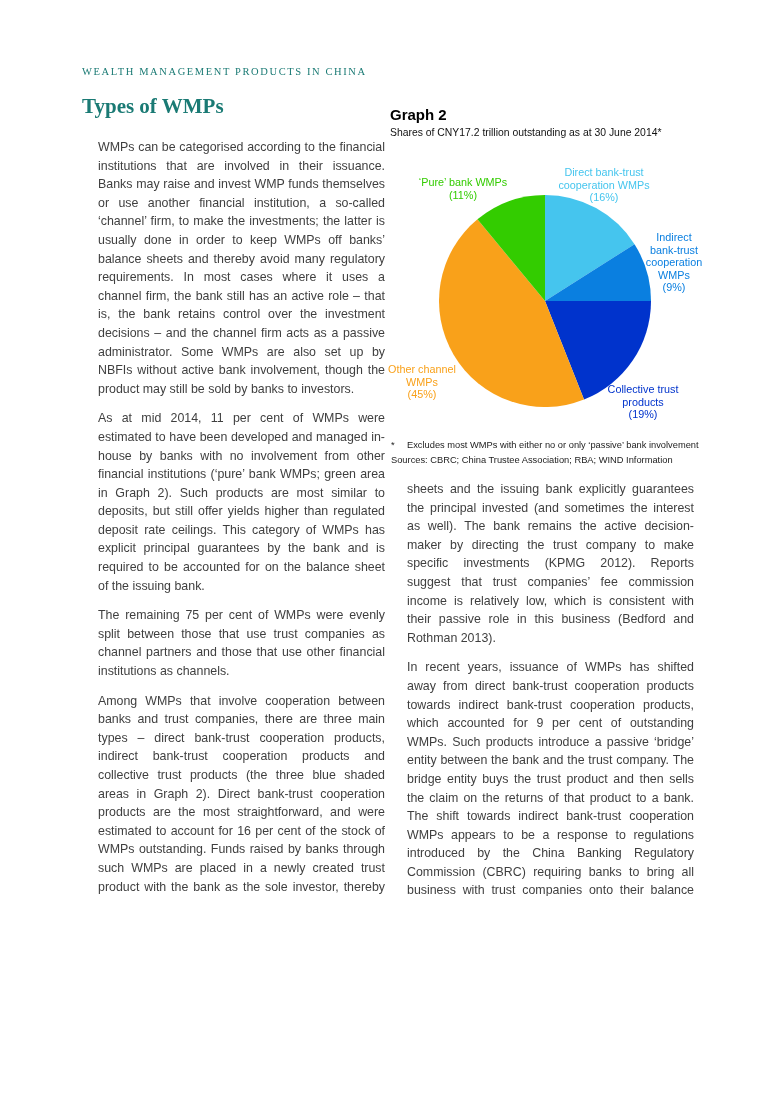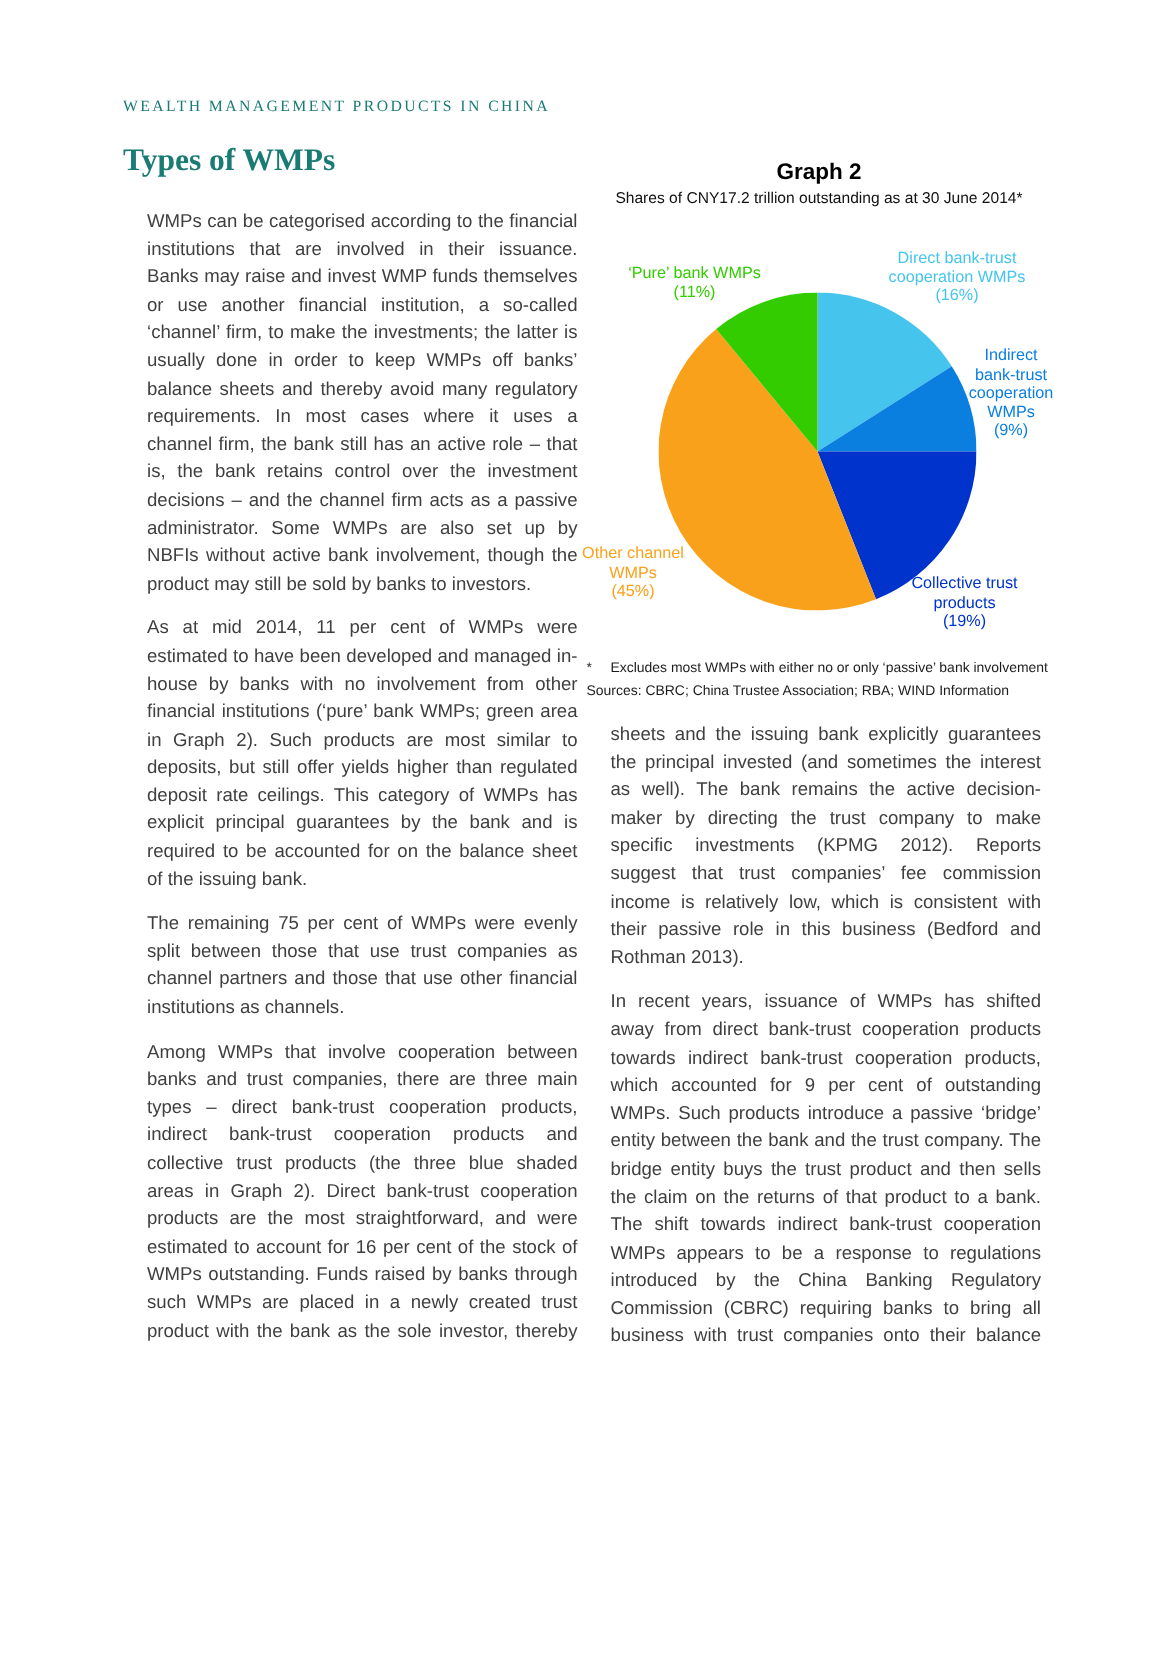--- a/index.html
+++ b/index.html
@@ -42,39 +42,38 @@
     margin: 0 0 11px 16px;
     font-size: 12.4px;
     line-height: 18.6px;
     text-align: justify;
     color: #3f3f3f;
   }
   .graph-header {
     position: absolute;
     left: 390px; top: 106px;
     width: 312px;
-    text-align: center;
     color: #000;
   }
   .g-title   { font-size: 15px;   font-weight: bold; line-height: 18px; }
   .g-subtitle{ font-size: 13.5px; font-weight: bold; line-height: 17px; }
   .g-caption { font-size: 10.4px; line-height: 14px; margin-top: 2px; color: #111; }
   .pie-svg {
     position: absolute;
     left: 439px; top: 195px;
   }
   .slice-label {
     position: absolute;
     font-size: 10.8px;
     line-height: 12.6px;
     text-align: center;
     white-space: pre-line;
   }
   .lbl-pure       { left: 398px; top: 176px; width: 130px; }
-  .lbl-direct     { left: 568px; top: 166px; width: 140px; }
+  .lbl-direct     { left: 534px; top: 166px; width: 140px; }
   .lbl-indirect   { left: 628px; top: 231px; width: 92px;  }
   .lbl-collective { left: 583px; top: 383px; width: 120px; }
   .lbl-other      { left: 363px; top: 363px; width: 118px; }
   .graph-notes {
     position: absolute;
     left: 391px; top: 439px;
     width: 308px;
     font-size: 9.3px;
     line-height: 13px;
     color: #1c1c1c;

